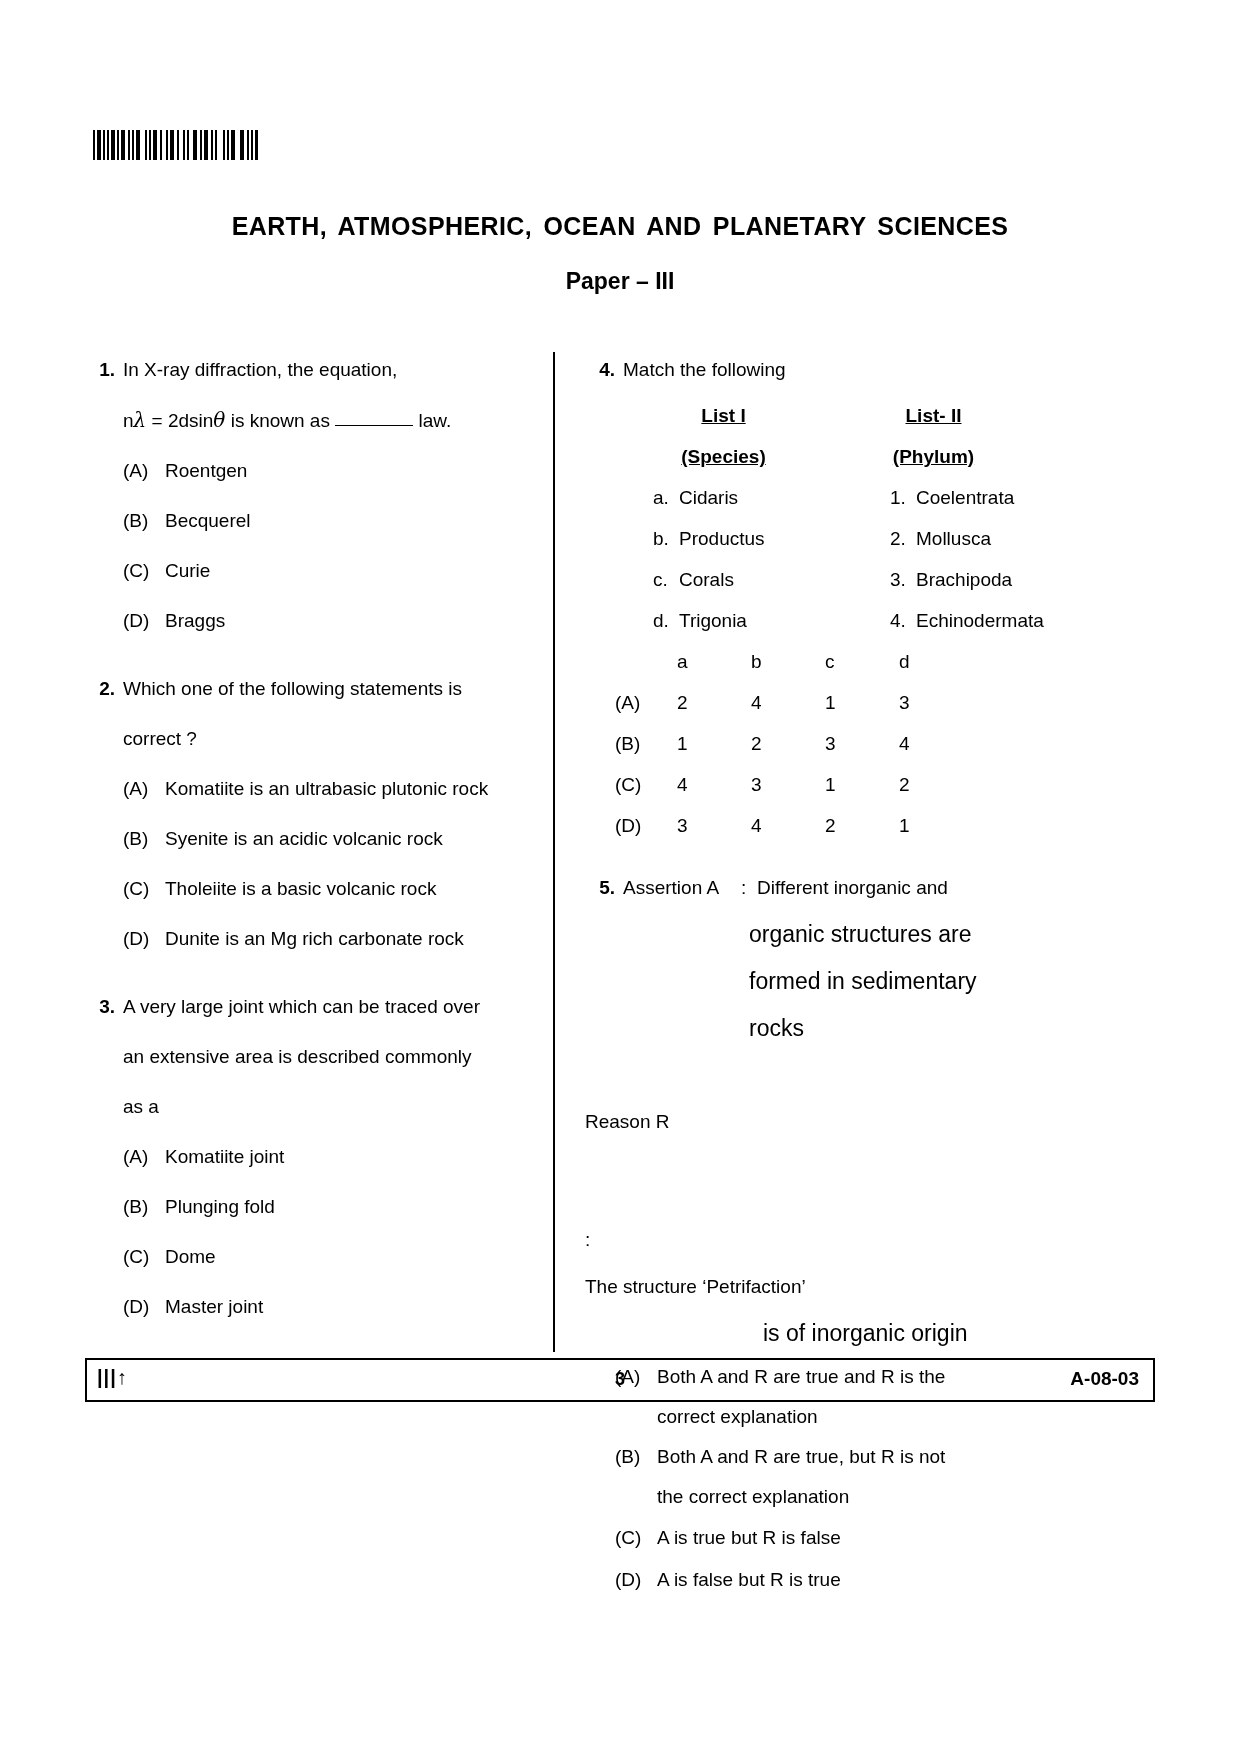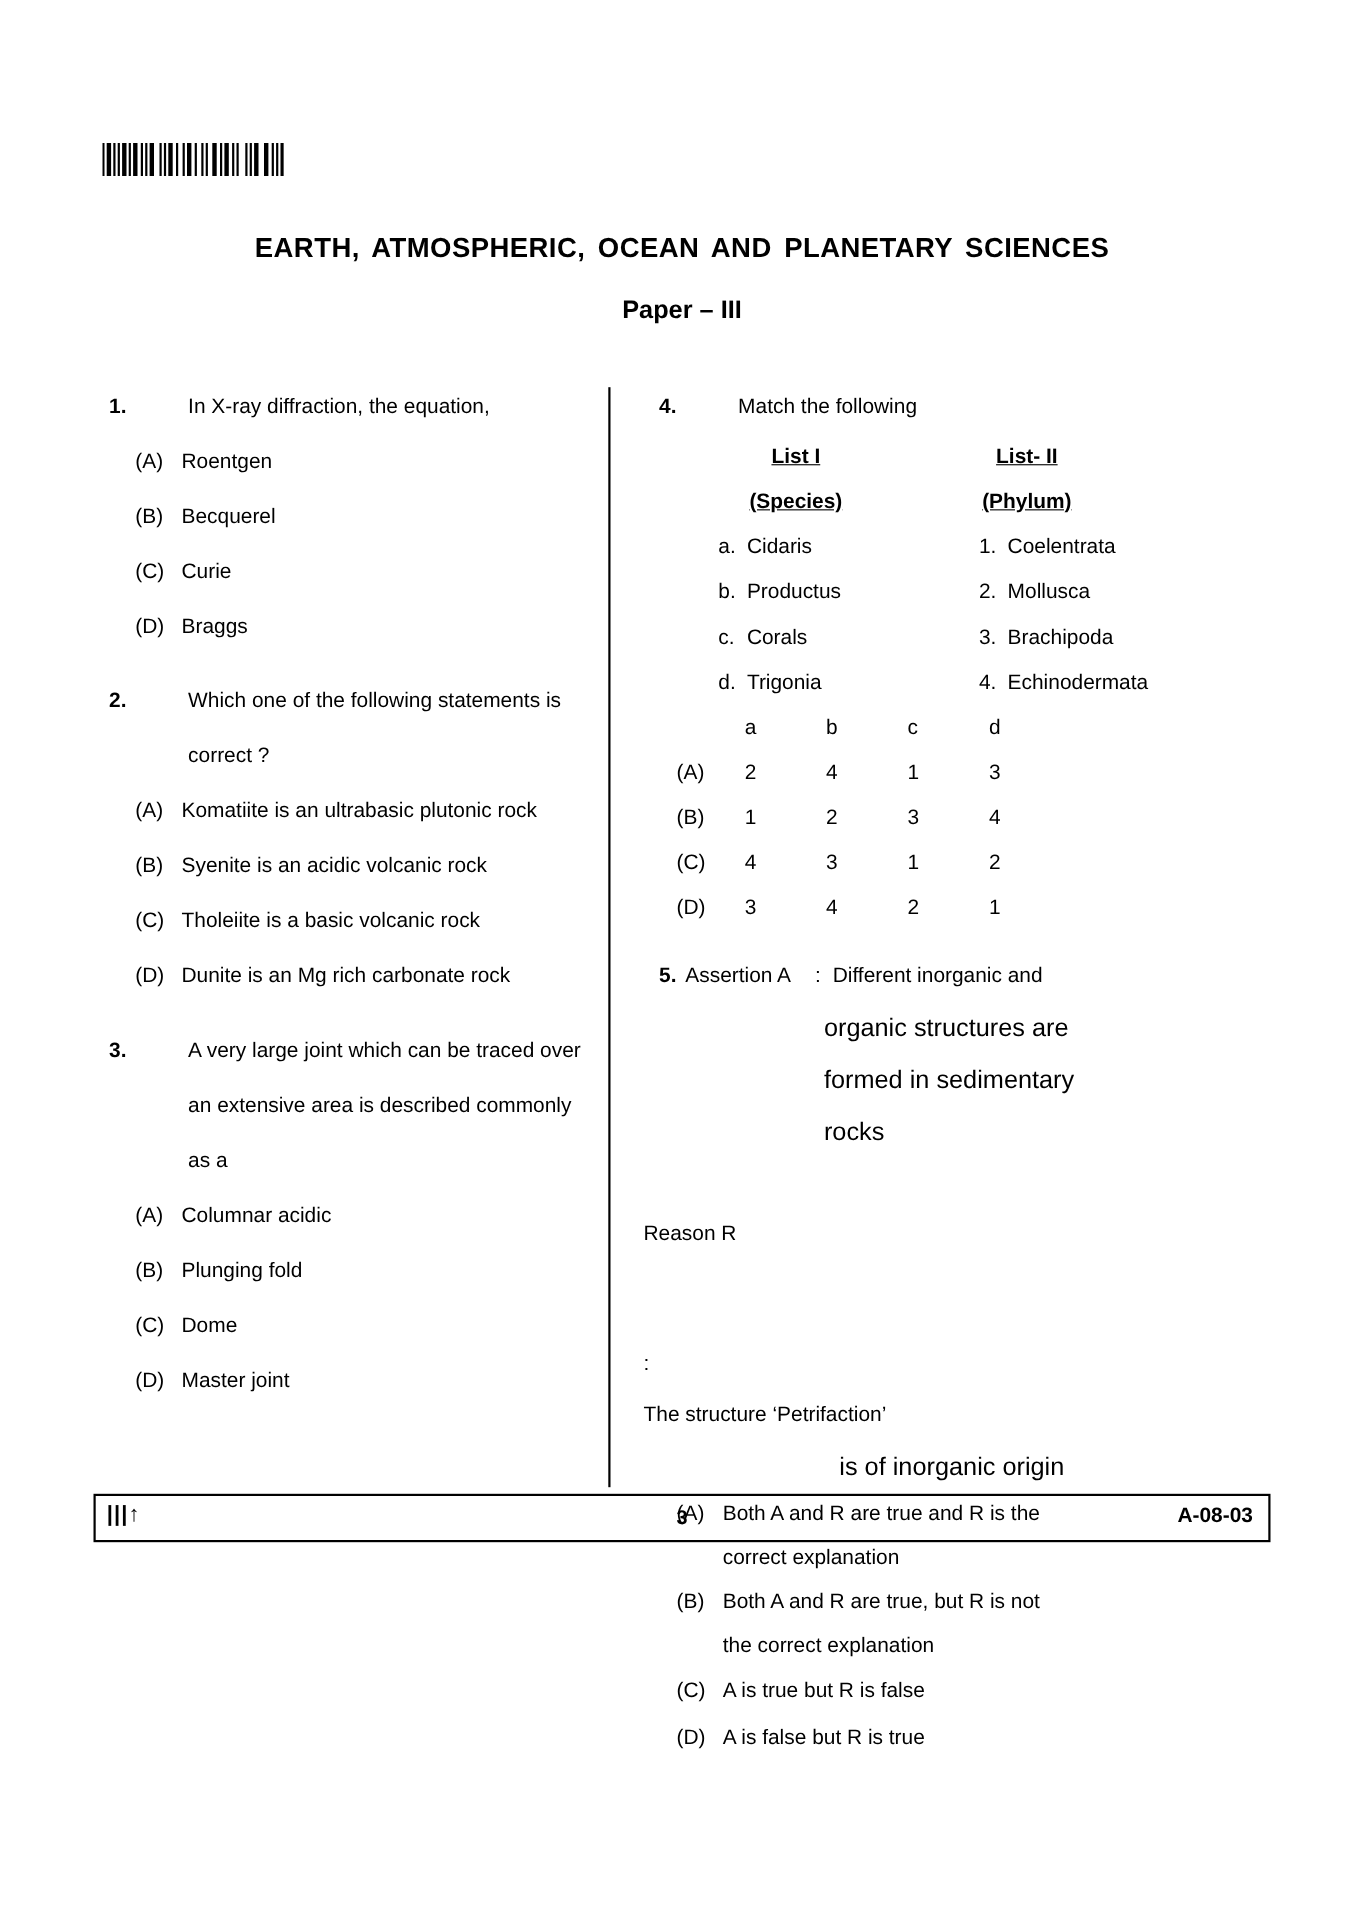--- a/index.html
+++ b/index.html
@@ -96,21 +96,20 @@
     width: 30px;
     flex: 0 0 30px;
     text-align: right;
     padding-right: 8px;
     line-height: 50px;
   }
   .q-text {
     flex: 1;
     font-size: 19px;
     line-height: 50px;
-    margin-left: 48px;
   }
   .q-text.justify-all { text-align: justify; }
 
   .opts {
     margin-top: 0px;
     padding-left: 38px;
   }
   .opt {
     display: flex;
     align-items: flex-start;
@@ -287,20 +286,26 @@
   <div class="columns">
     <div class="divider"></div>
 
     <div class="col col-left">
 
       <div class="q">
         <div class="q-head">
           <div class="q-num">1.</div>
           <div class="q-text justify-all">In X-ray diffraction, the equation,</div>
         </div>
+        <div class="mathline" style="padding-left:38px;">
+          <span>n</span><span class="gk">λ</span><span> = 2dsin</span><span class="gk">θ</span>
+          <span>is known as</span>
+          <span class="blankline"></span>
+          <span>law.</span>
+        </div>
         <div class="opts">
           <div class="opt">
             <div class="opt-lbl">(A)</div>
             <div class="opt-txt">Roentgen</div>
           </div>
           <div class="opt">
             <div class="opt-lbl">(B)</div>
             <div class="opt-txt">Becquerel</div>
           </div>
           <div class="opt">
@@ -343,21 +348,21 @@
       <div class="q">
         <div class="q-head">
           <div class="q-num">3.</div>
           <div class="q-text">A very large joint which can be traced over</div>
         </div>
         <div class="q-text" style="padding-left:38px;">an extensive area is described commonly</div>
         <div class="q-text" style="padding-left:38px;">as a</div>
         <div class="opts">
           <div class="opt">
             <div class="opt-lbl">(A)</div>
-            <div class="opt-txt">Columnar acidic</div>
+            <div class="opt-txt">Komatiite joint</div>
           </div>
           <div class="opt">
             <div class="opt-lbl">(B)</div>
             <div class="opt-txt">Plunging fold</div>
           </div>
           <div class="opt">
             <div class="opt-lbl">(C)</div>
             <div class="opt-txt">Dome</div>
           </div>
           <div class="opt">

